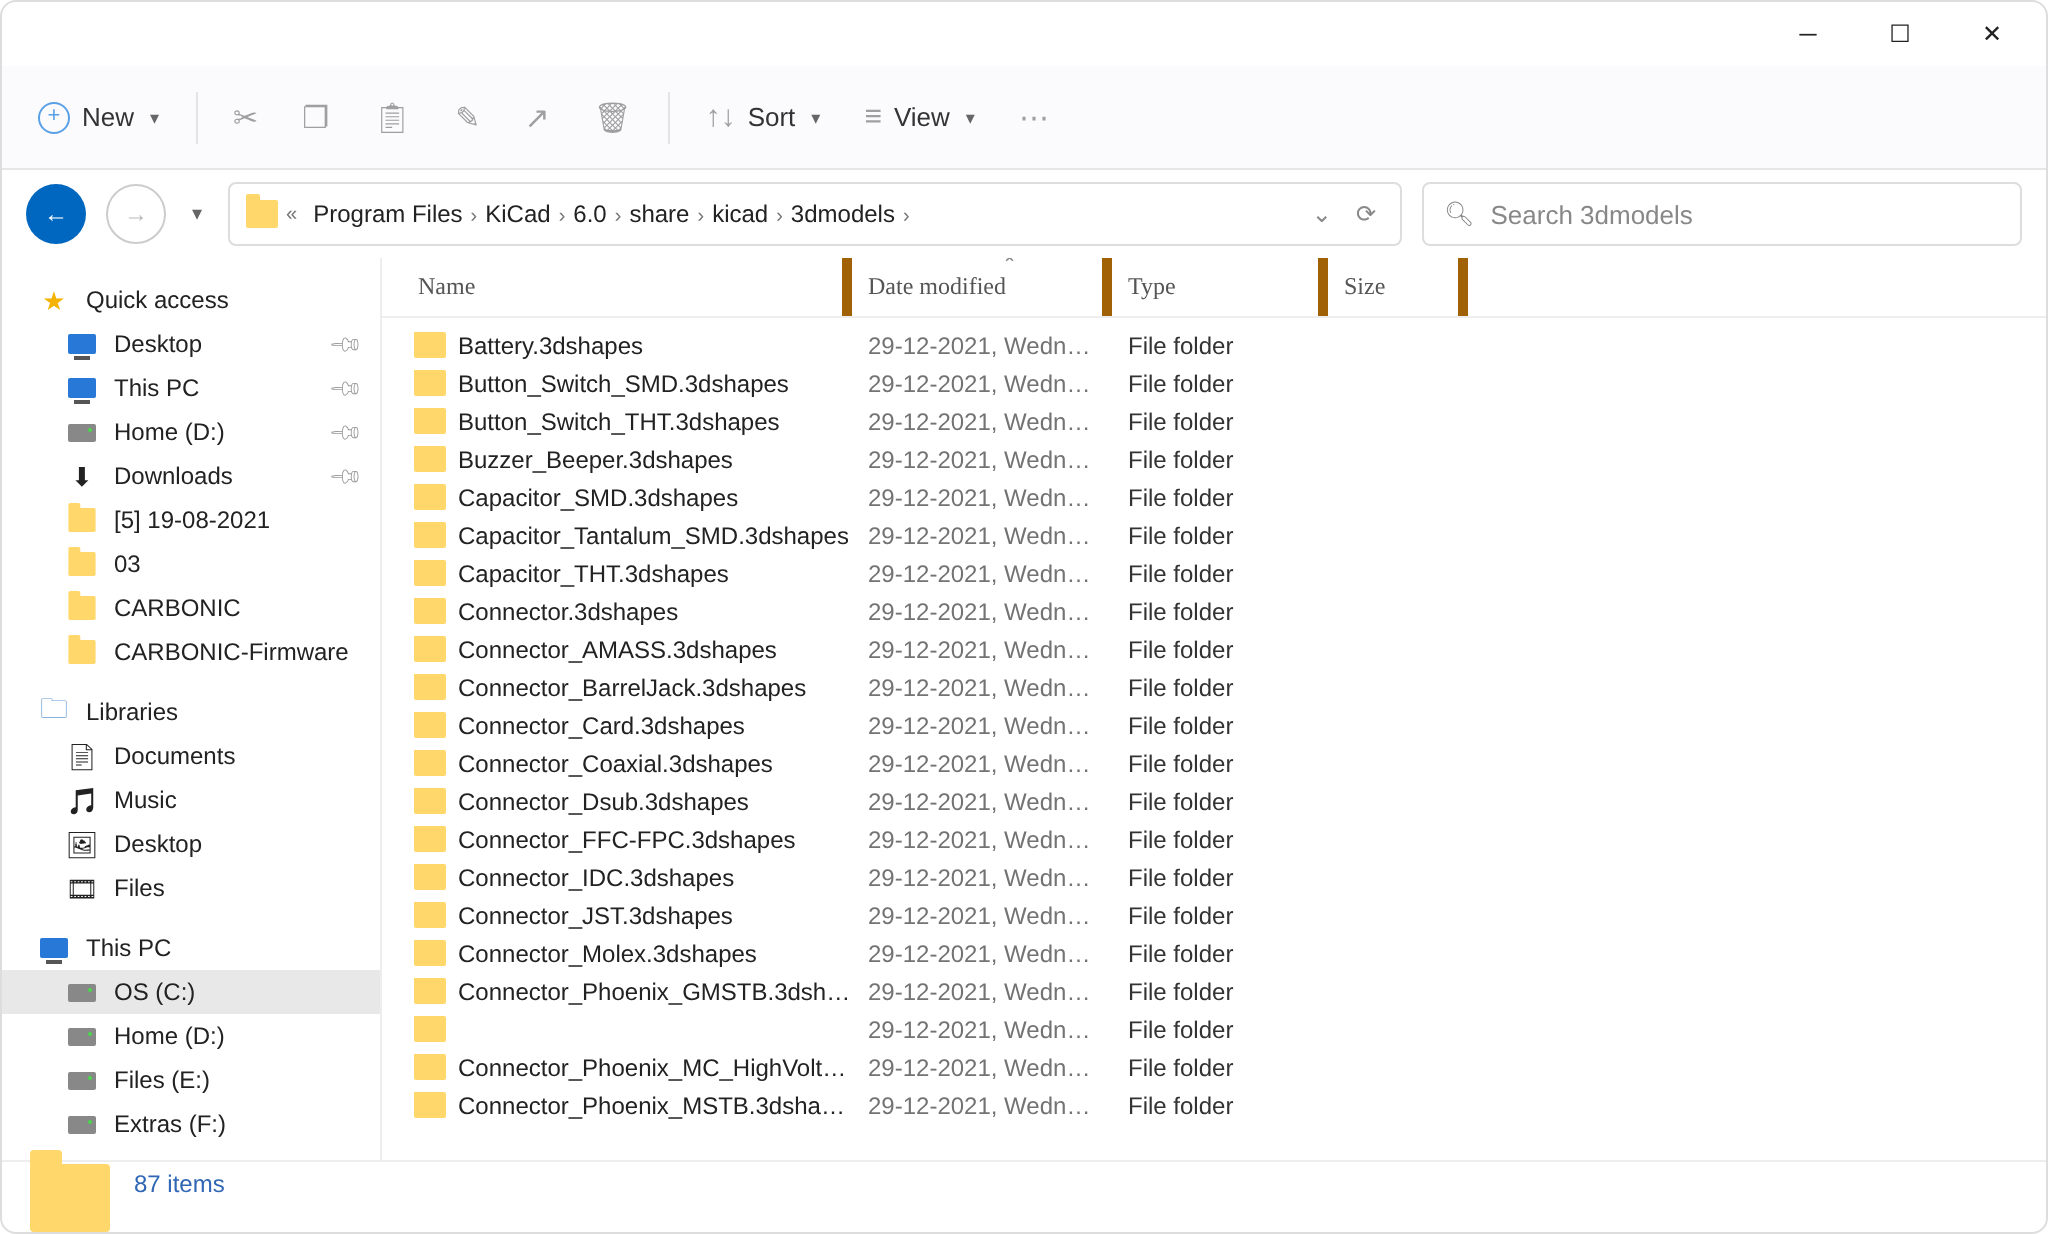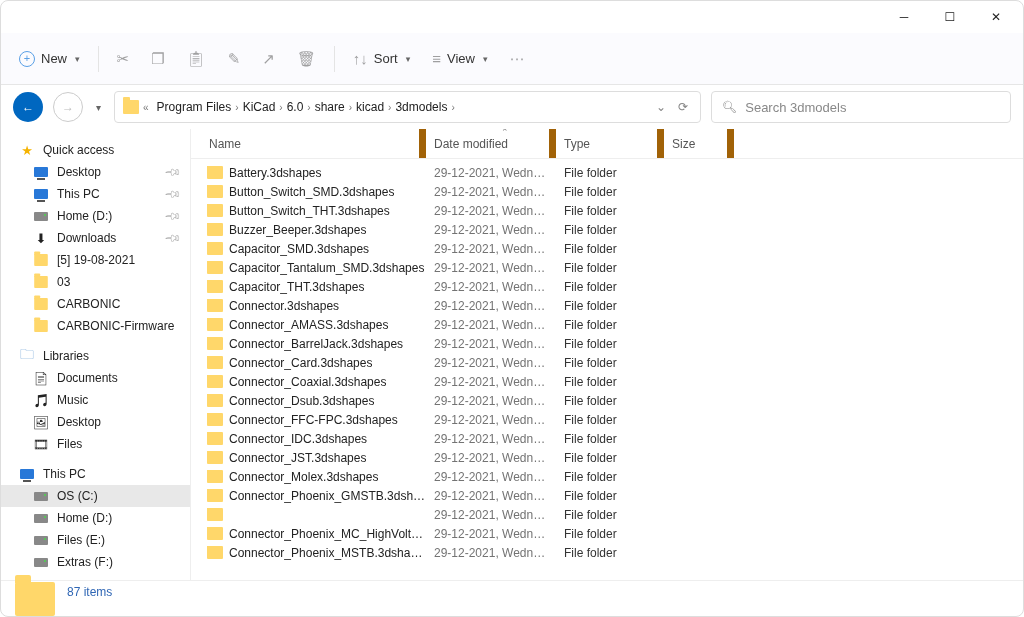--- a/index.html
+++ b/index.html
@@ -45,21 +45,21 @@
   .icon-slot { width: 16px; height: 16px; display:flex; align-items:center; justify-content:center; font-size:13px;}
   .ic-quick { color:#f5b301; }
   .ic-mon { width:14px;height:10px;background:#2878d8;border-radius:1px;position:relative;}
   .ic-mon::after{content:'';position:absolute;bottom:-3px;left:3px;width:8px;height:2px;background:#555;}
   .ic-drive { width:14px;height:9px;background:#888;border-radius:1px;position:relative;}
   .ic-drive::before{content:'';position:absolute;top:2px;right:2px;width:2px;height:2px;background:#4ad84a;border-radius:50%;}
   .ic-lib { font-size:14px; color:#6a9ed4;}
   
   .content { flex: 1; display: flex; flex-direction: column; }
   .column-headers { display: flex; border-bottom: 1px solid #eee; height: 30px; align-items: center; color: #555; padding-left: 10px; position: relative; }
-  .ch { padding: 0 8px; border-right: 7px solid #a16207; height: 100%; display: flex; align-items: center; }
+  .ch { padding: 0 8px; border-right: 5px solid #a16207; height: 100%; display: flex; align-items: center; font-family: Liberation Serif, serif; }
   .ch-name { width: 225px; }
   .ch-date { width: 130px; }
   .ch-type { width: 108px; }
   .ch-size { width: 70px; }
   .sort-caret { position:absolute; left: 310px; top:-2px; font-size:9px; color:#888;}
   .filelist { flex: 1; overflow-y: auto; padding: 4px 0; }
   .row { display: flex; align-items: center; height: 19px; padding-left: 10px; cursor: pointer; }
   .cell-name { width: 225px; display: flex; align-items: center; gap: 6px; padding-left: 6px; overflow: hidden; white-space: nowrap; text-overflow: ellipsis; }
   .cell-date { width: 130px; color: #737373; overflow: hidden; white-space: nowrap; text-overflow: ellipsis; padding: 0 8px; }
   .cell-type { width: 108px; color: #333; padding: 0 8px; }

